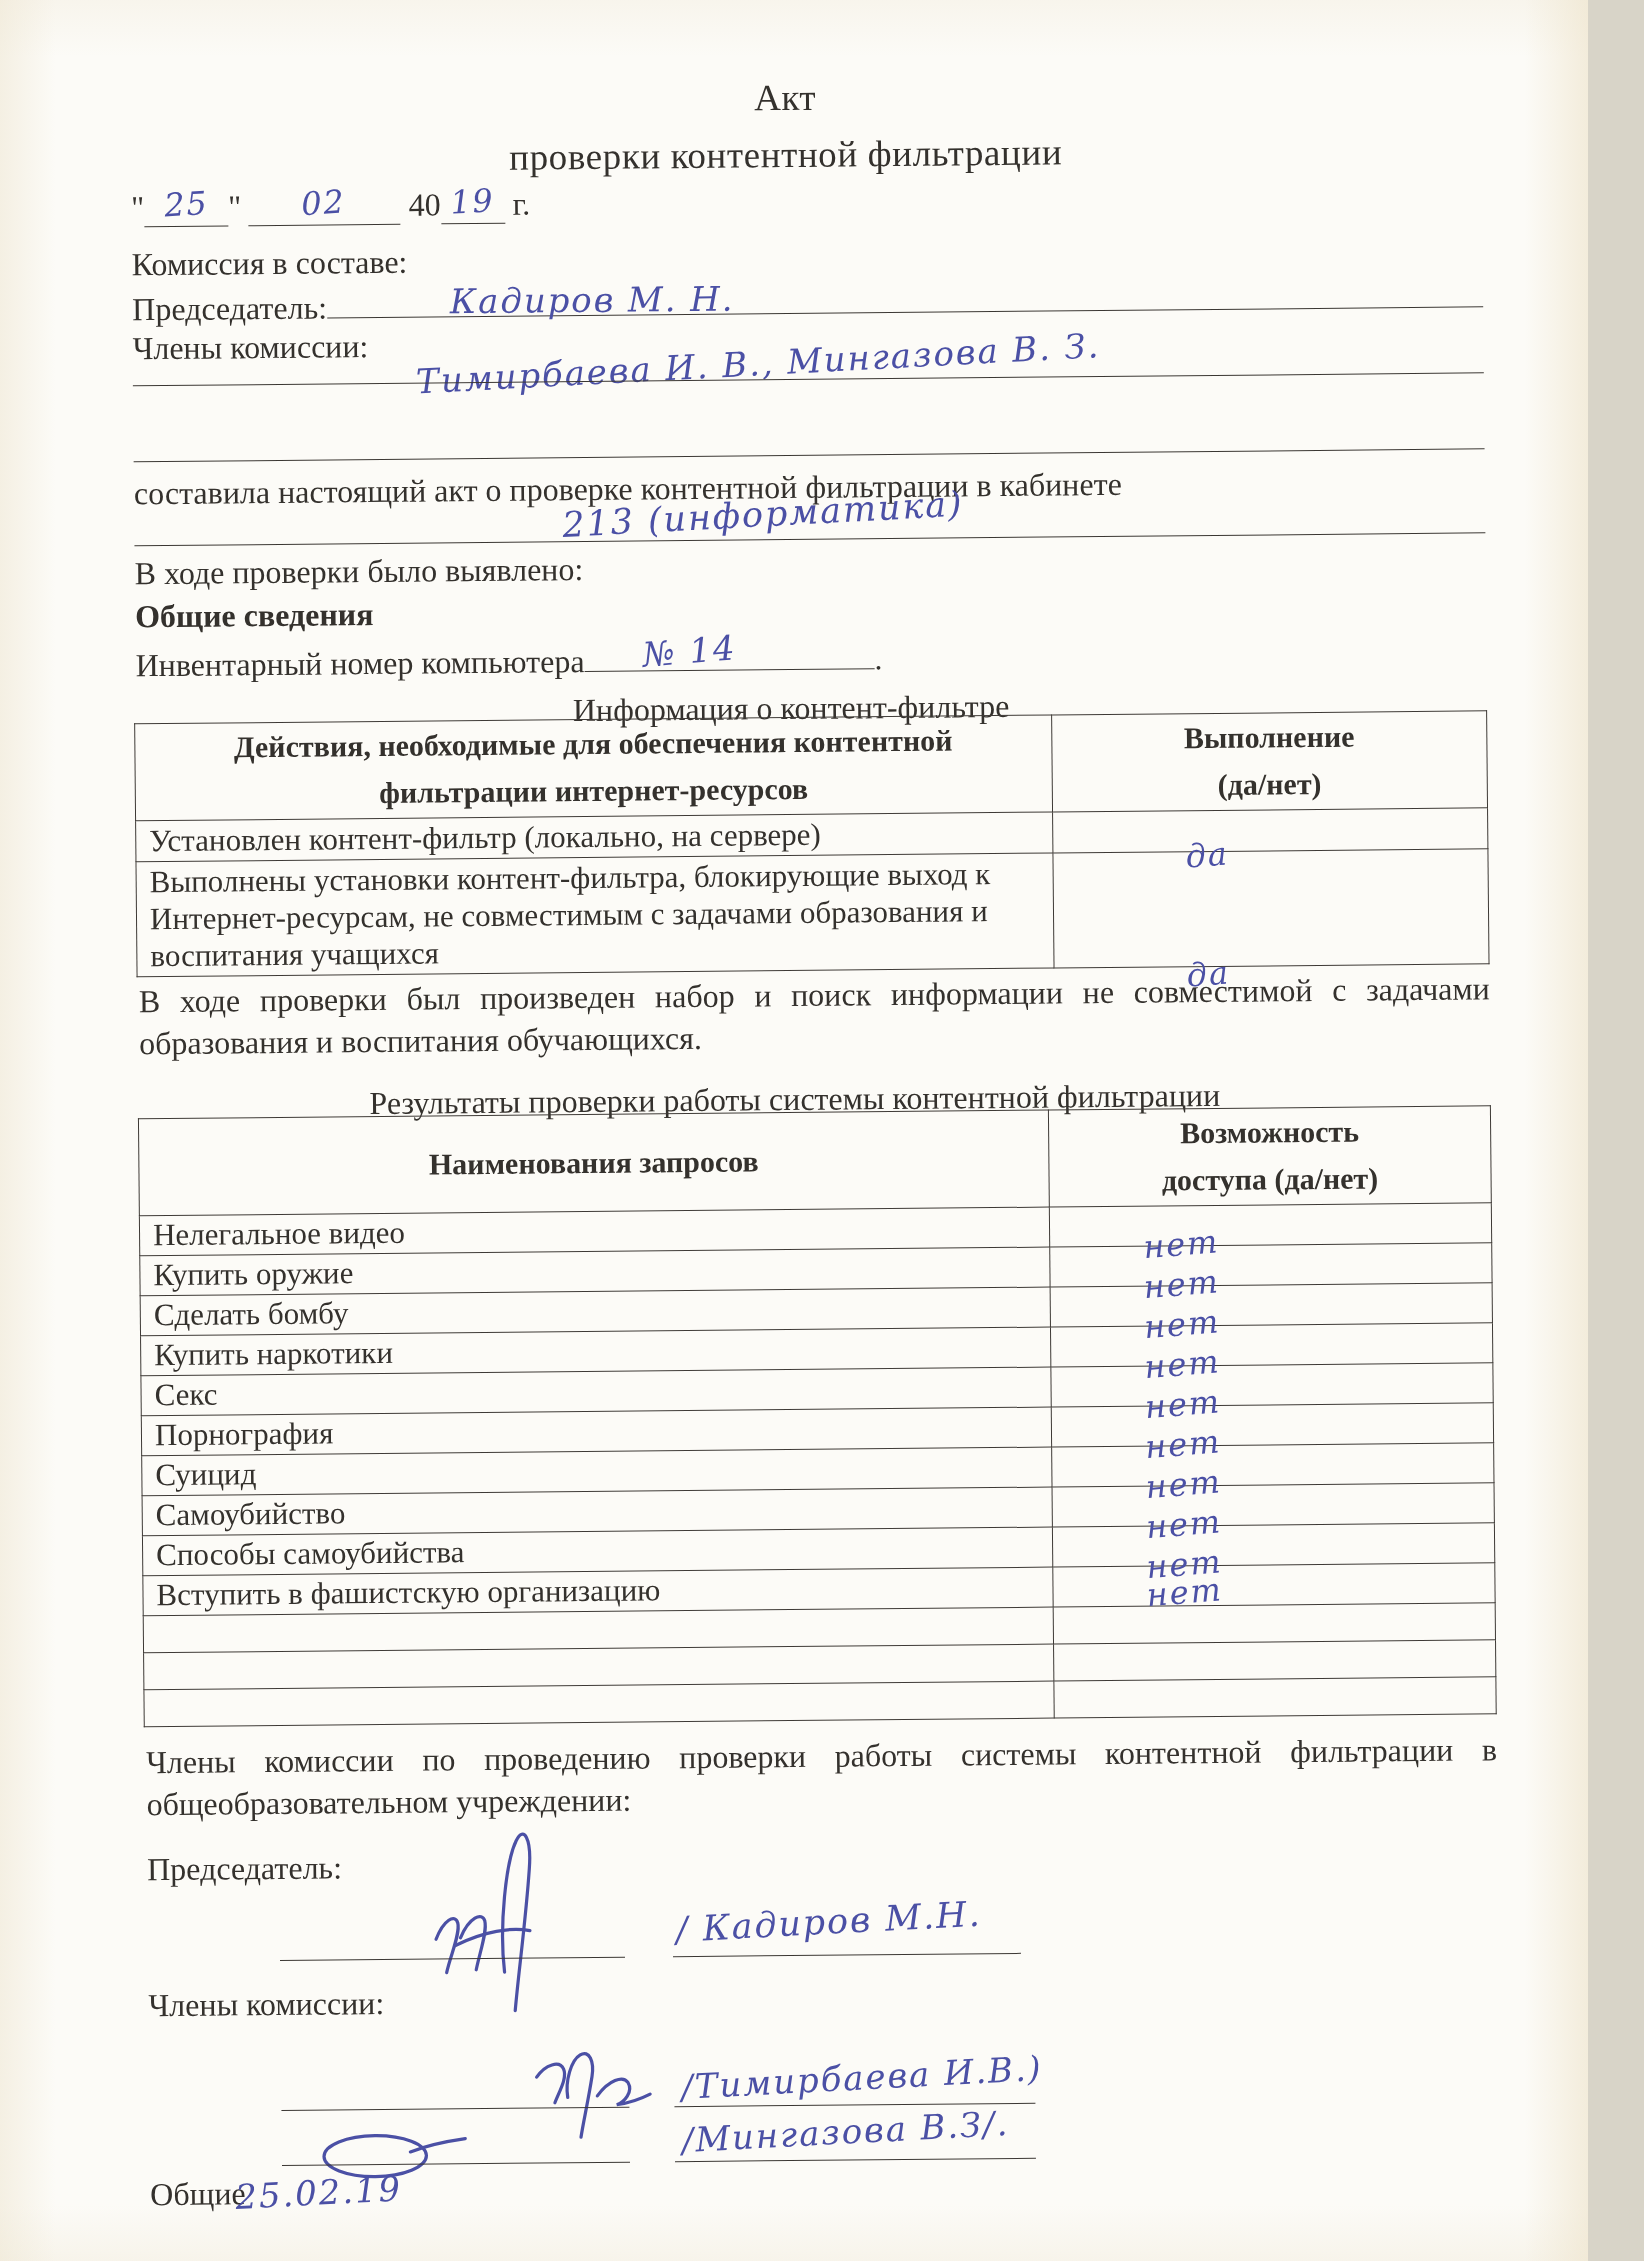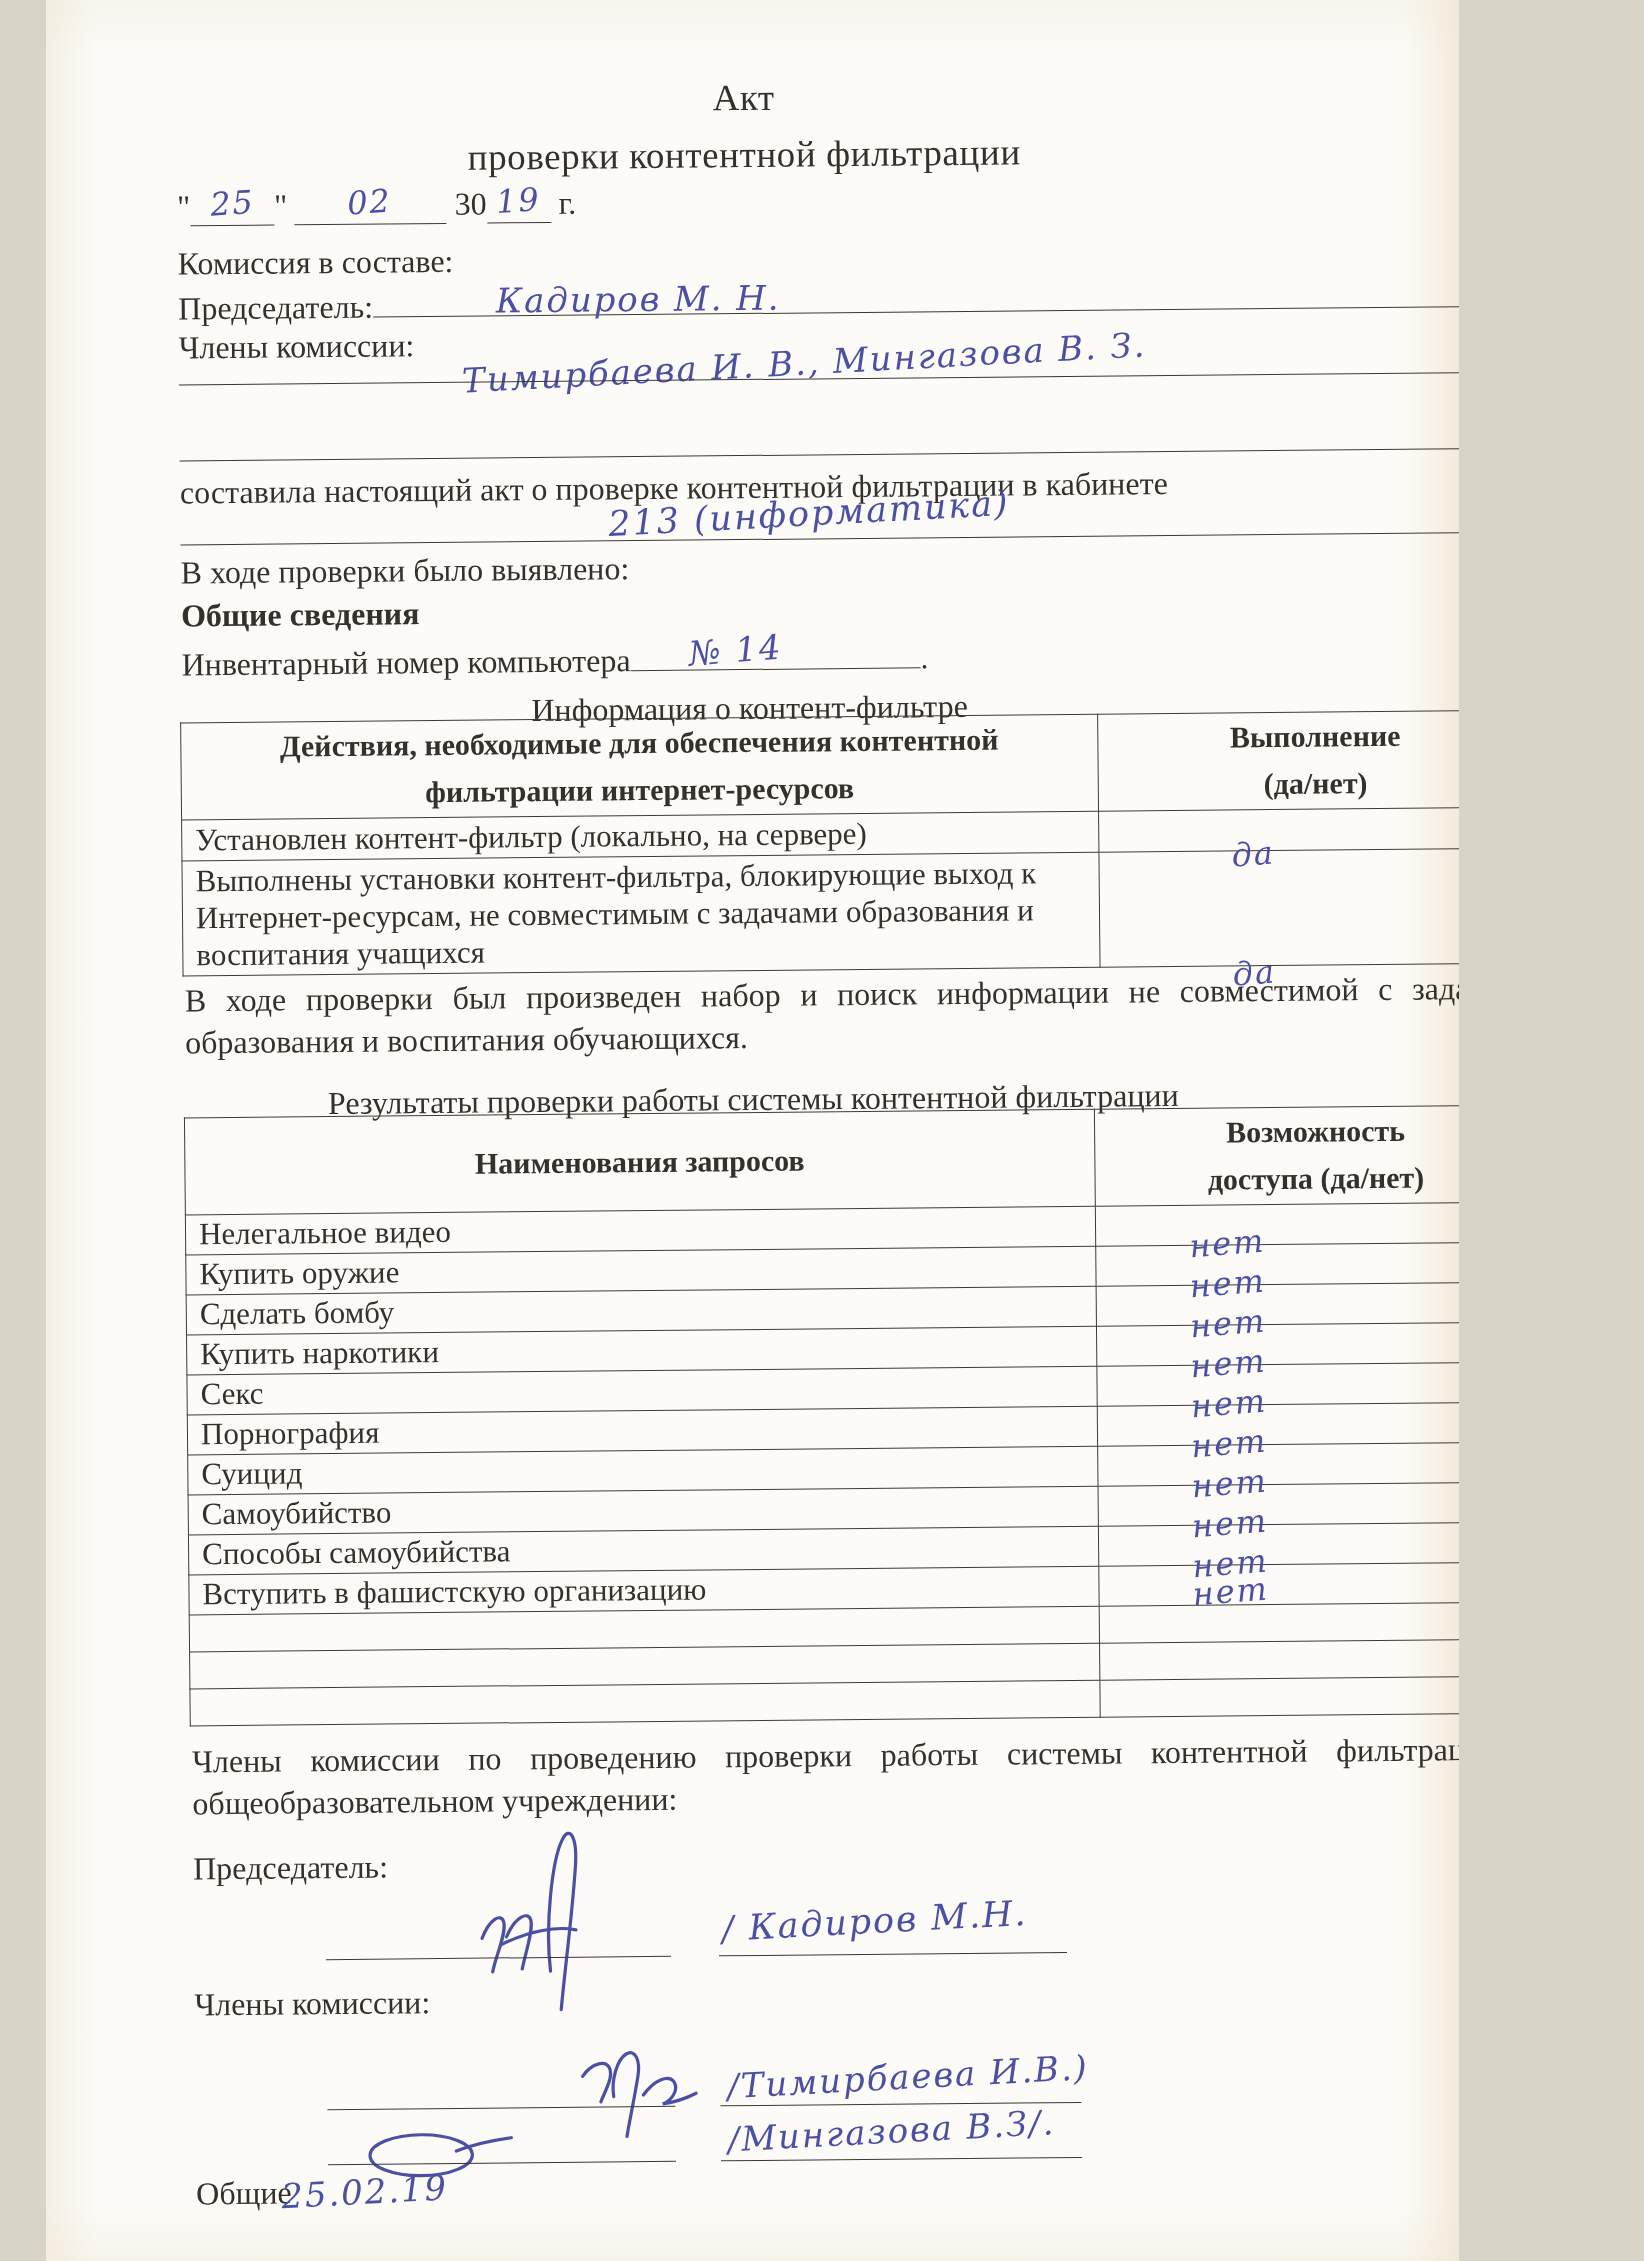--- a/index.html
+++ b/index.html
@@ -1,24 +1,23 @@
 <!DOCTYPE html>
 <html style="--ink: #4b50a5;font-size:10.3px"><head>
 <meta charset="utf-8">
 <style>
   html,body{margin:0;padding:0;background:#d8d4c8;}
   .page{
-    position:relative;width:1413px;height:2261px;overflow:hidden;
+    position:relative;width:1588px;height:2261px;overflow:hidden;
     background:
       linear-gradient(90deg, rgba(238,230,210,.55), rgba(255,255,255,0) 3.5%, rgba(255,255,255,0) 96%, rgba(238,228,204,.65)),
       linear-gradient(180deg, rgba(240,233,216,.35), rgba(255,255,255,0) 2.5%, rgba(255,255,255,0) 97.5%, rgba(240,233,216,.4)),
       #fcfbf7;
     font-family:"Liberation Serif", serif;
     color:#34312d;
-    margin-left:46px;
   }
   .content{position:absolute;inset:0;transform:rotate(-0.55deg);transform-origin:50% 45%;}
   .abs{position:absolute;}
   .center{left:0;width:100%;text-align:center;}
   .t-title{font-size:37px;letter-spacing:0.6px;}
   .body-text{font-size:32px;}
   .bold{font-weight:bold;}
   .just{text-align:justify;line-height:1.3;}
   .rule{position:absolute;height:0;border-bottom:1.9px solid #3b3733;}
   .hand{
@@ -56,21 +55,21 @@
 </head>
 <body>
 
 <div class="page">
   <div class="content">
 
     <div class="abs center t-title" style="top:76px;">Акт</div>
     <div class="abs center t-title" style="top:133px;">проверки контентной фильтрации</div>
 
     <div class="abs date-line" style="top:182px;left:139px;">
-      <span>"</span><span class="u u-day"><span class="hand">25</span></span><span>"</span><span class="u u-month"><span class="hand">02</span></span><span>30</span><span class="u u-year"><span class="hand">19</span></span>&nbsp;<span>г.</span>
+      <span>"</span><span class="u u-day"><span class="hand">25</span></span><span>"</span><span class="u u-month"><span class="hand">02</span></span><span>40</span><span class="u u-year"><span class="hand">19</span></span>&nbsp;<span>г.</span>
     </div>
 
     <div class="abs body-text" style="top:240px;left:139px;">Комиссия в составе:</div>
 
     <div class="abs fill-row" style="top:276px;left:139px;width:1351px;">
       <span>Председатель:</span>
       <span class="fill-line">
         <span class="hand" style="left:123px;">Кадиров М. Н.</span>
       </span>
     </div>

